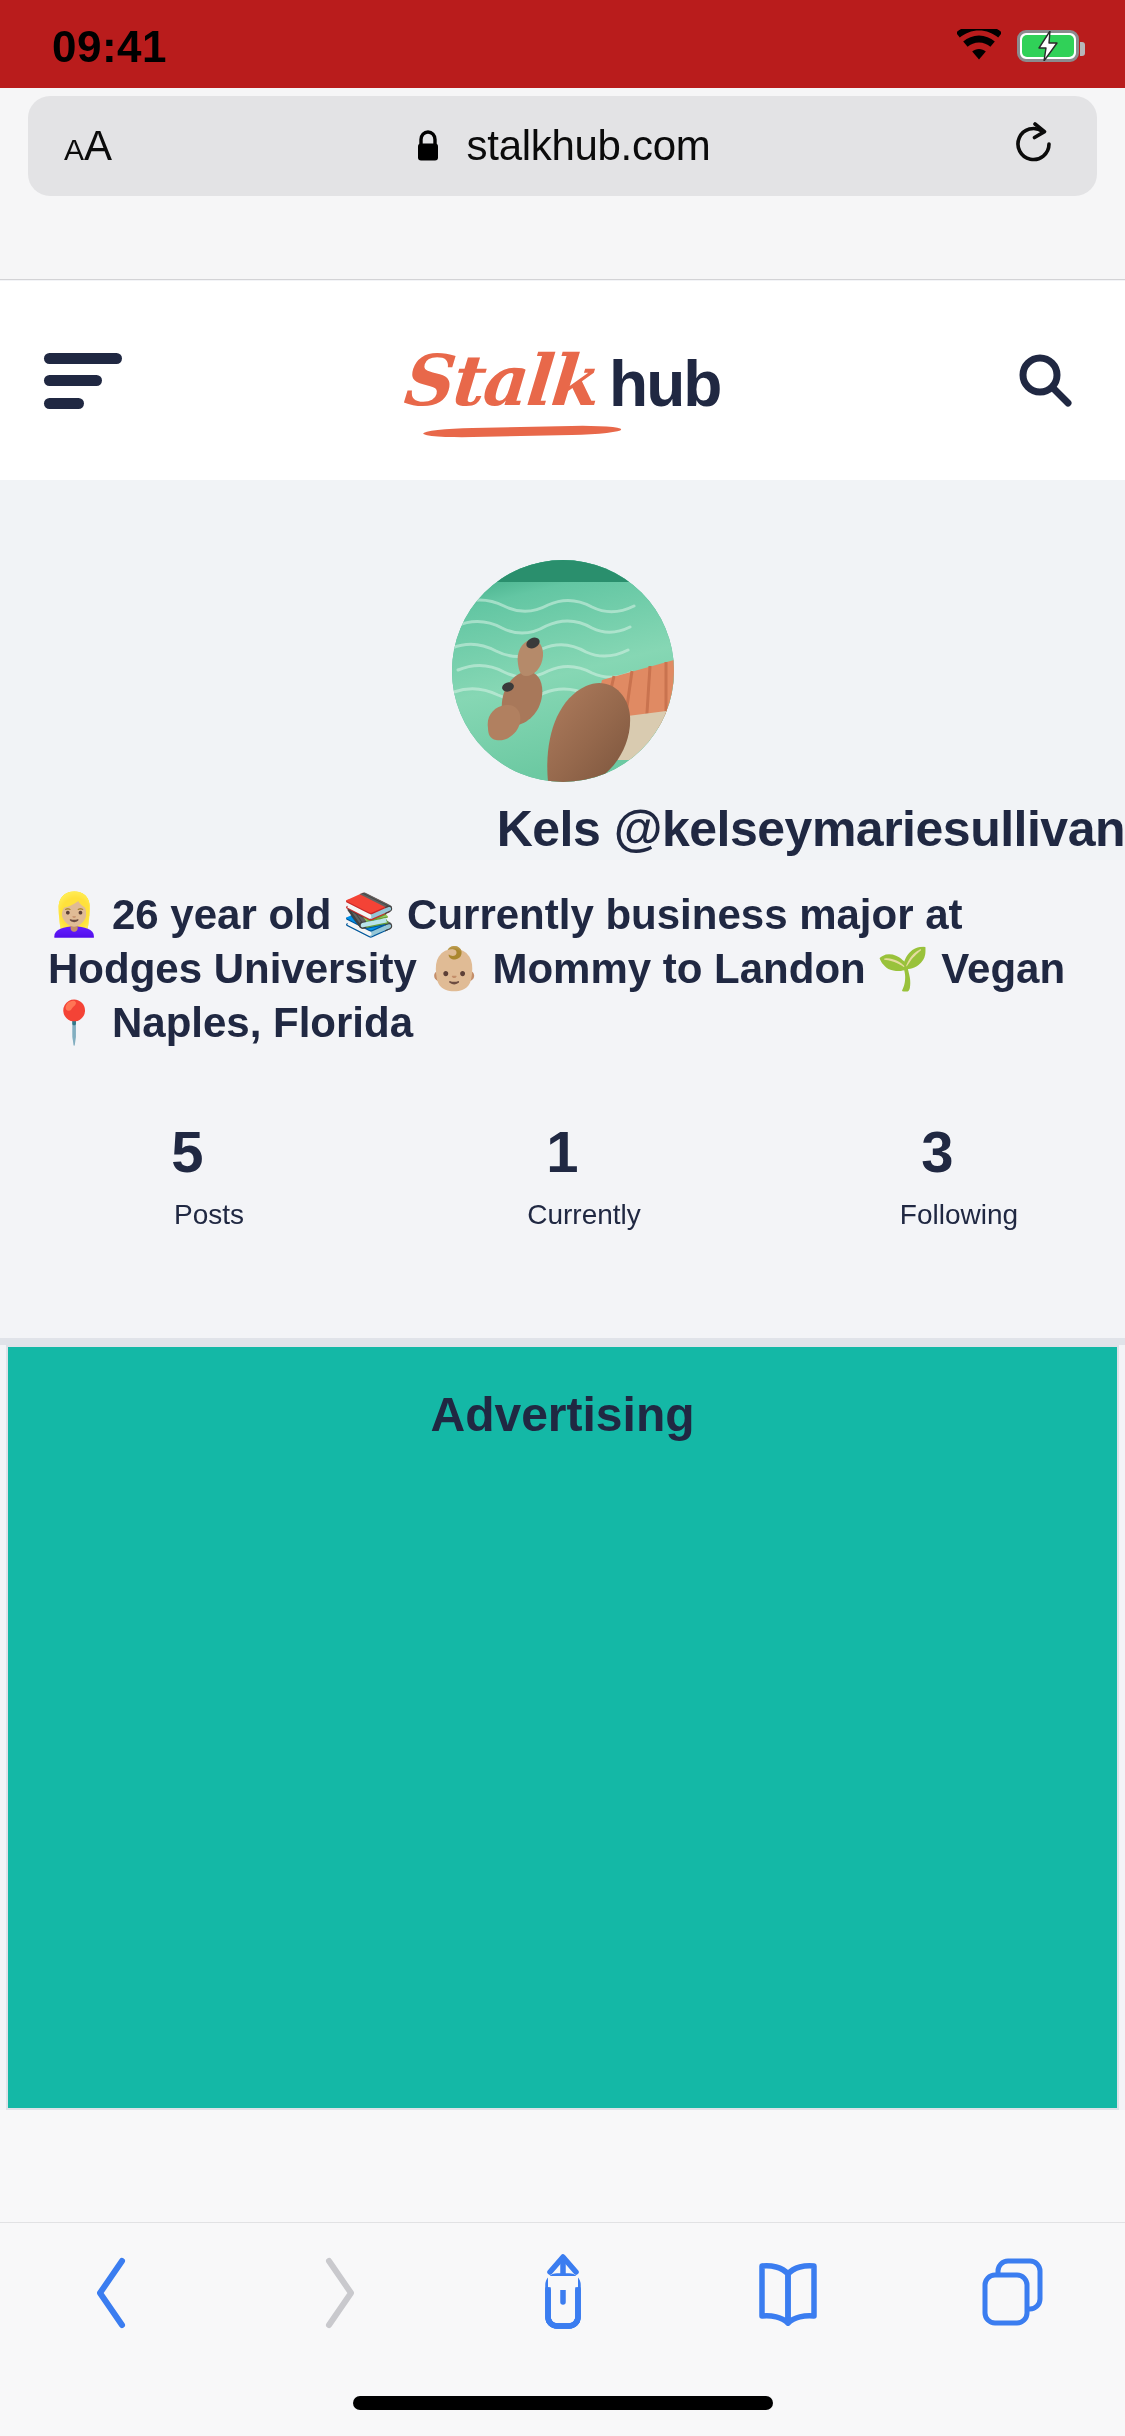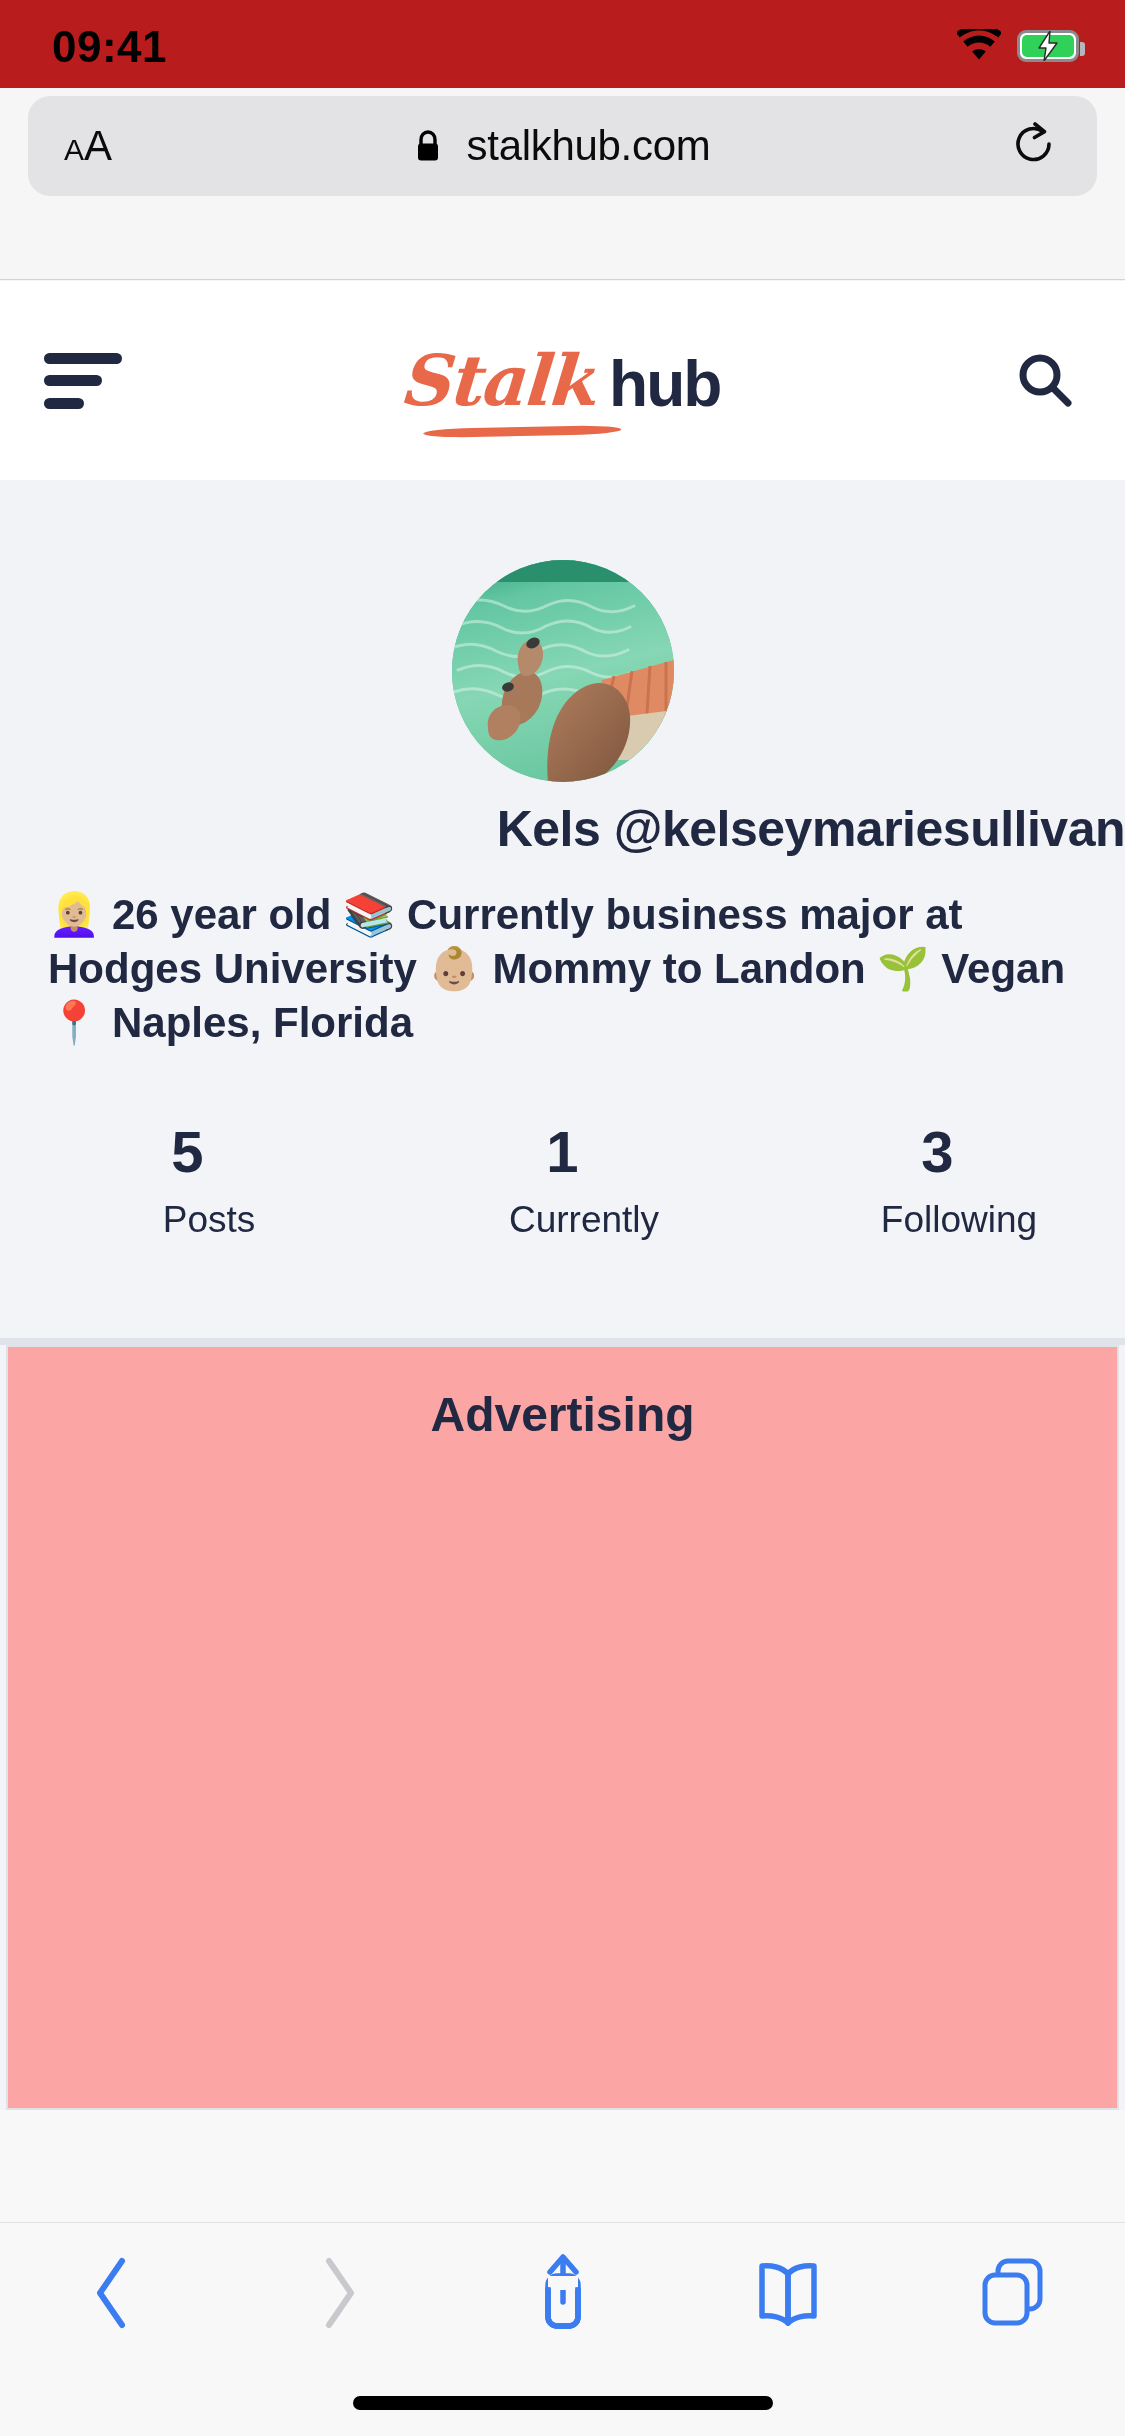--- a/index.html
+++ b/index.html
@@ -135,34 +135,34 @@
   .stats{
     position:absolute; top:1120px; left:0; width:1125px; height:150px;
     display:flex;
   }
   .stat{ flex:1; text-align:center; }
   .stat-num{
     font-size:58px; font-weight:700; color:#202842; line-height:1.1;
     display:block;
   }
   .stat-lbl{
-    font-size:37px; color:#202842; line-height:1.1; display:block;
+    font-size:28px; color:#202842; line-height:1.1; display:block;
     margin-top:16px;
     margin-left:43px;
   }
 
   
   .ad-divider{
     position:absolute; top:1338px; left:0; width:1125px; height:7px;
     background:#e0e3e9;
   }
   .ad-box{
     position:absolute; top:1345px; left:6px;
     width:1113px; height:765px;
-    background:#fca5a5;
+    background:#14b8a6;
     border:2px solid #dfe2e8;
   }
   .ad-title{
     position:absolute; top:40px; left:0; width:100%;
     text-align:center; font-size:48px; font-weight:700; color:#202842;
   }
 
   .page-bottom-fill{
     position:absolute; top:2110px; left:0; width:1125px; height:112px;
     background:#f8f8f9;

